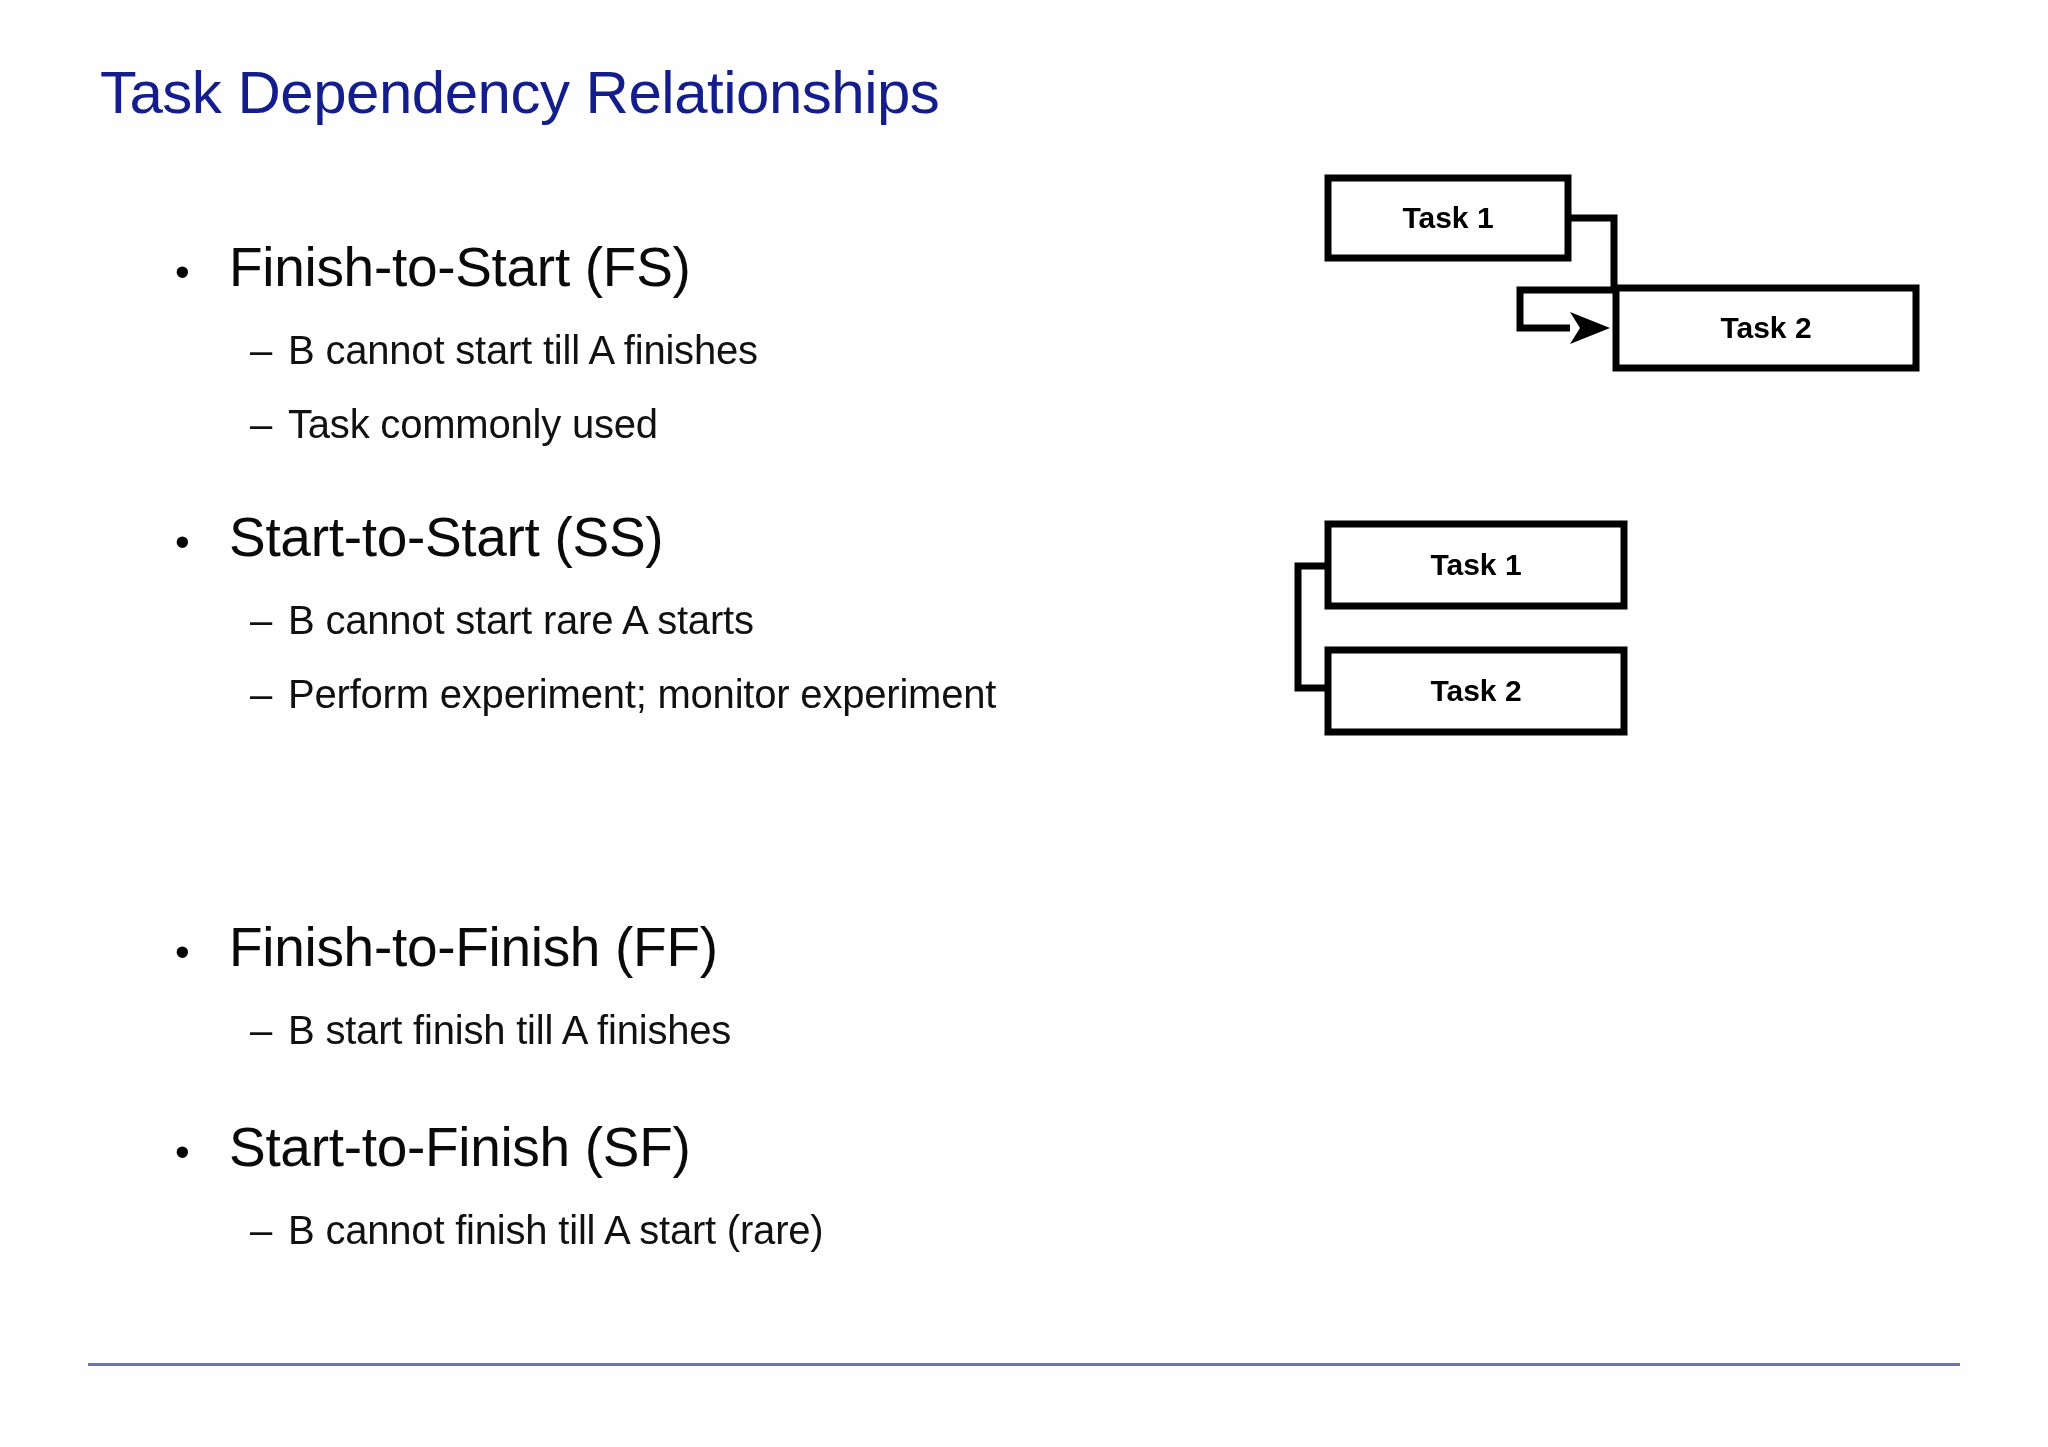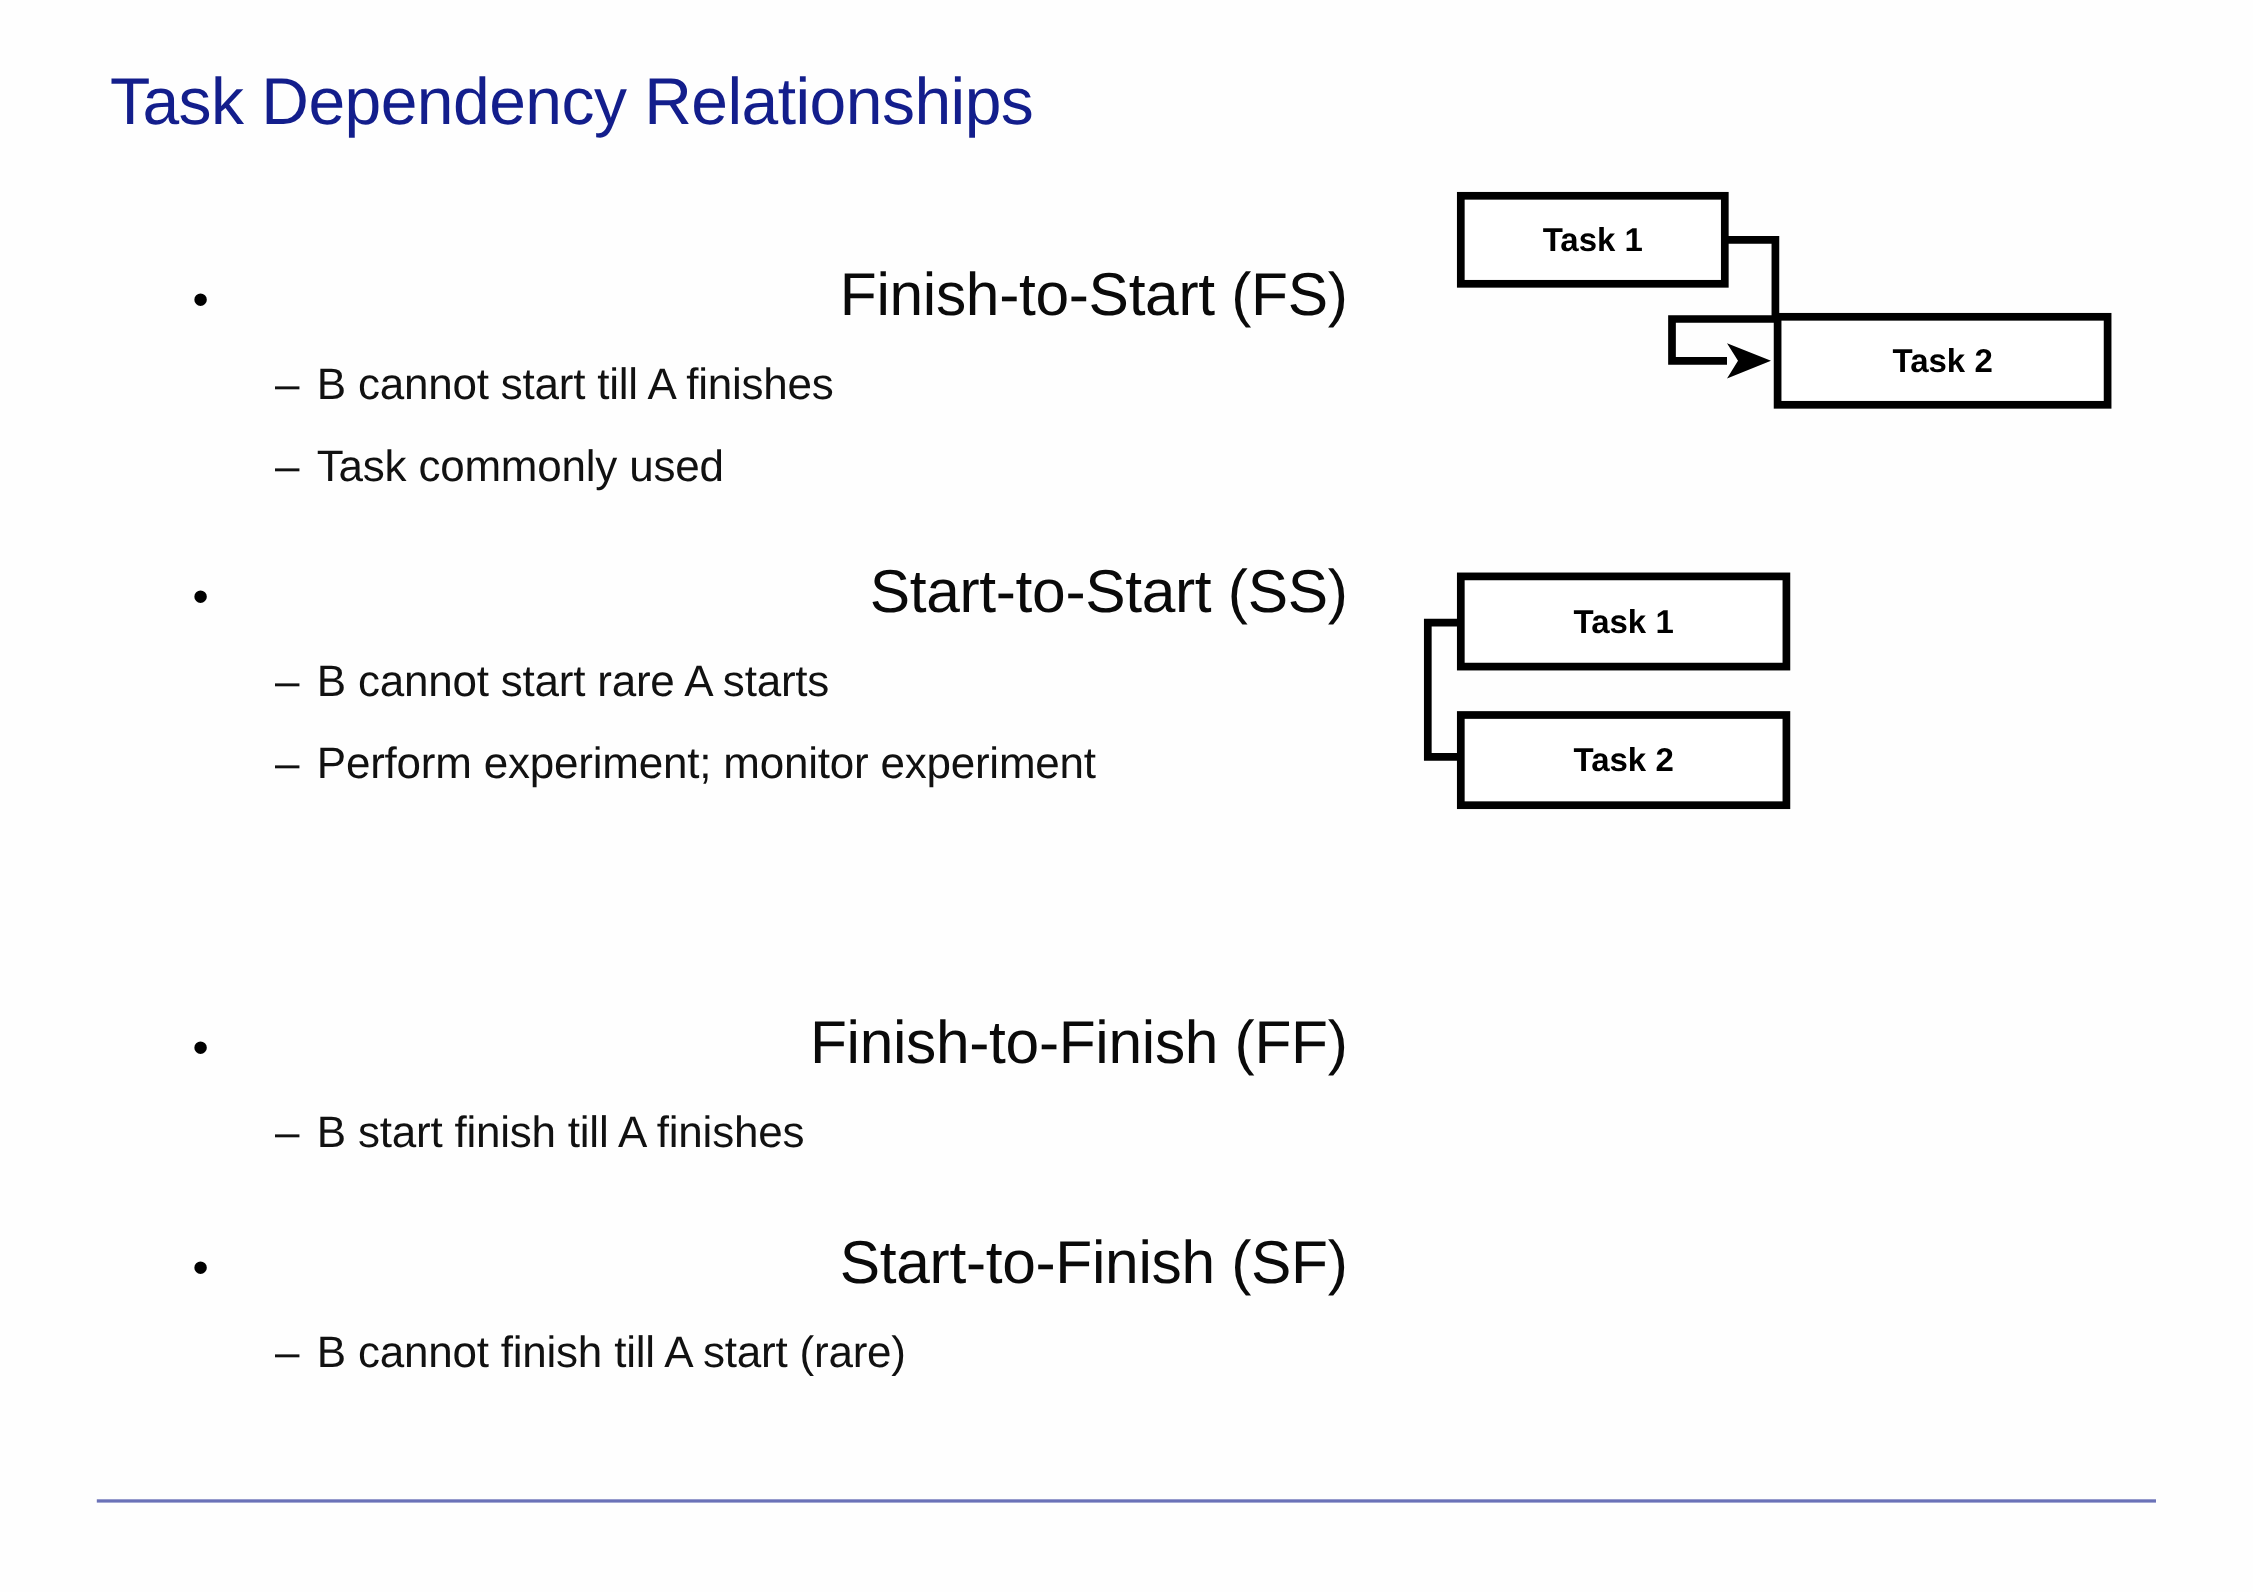--- a/index.html
+++ b/index.html
@@ -61,21 +61,20 @@
   .bullet-l1 .marker {
     flex: 0 0 auto;
     width: 54px;
     font-size: 42px;
     line-height: 1;
     color: #000;
   }
   .bullet-l1 .text {
     flex: 1 1 auto;
     white-space: nowrap;
-    text-align: right;
   }
 
   .bullet-l2 {
     position: relative;
     display: flex;
     align-items: baseline;
     font-size: 40px;
     color: #111111;
     font-weight: 400;
     letter-spacing: -0.2px;

